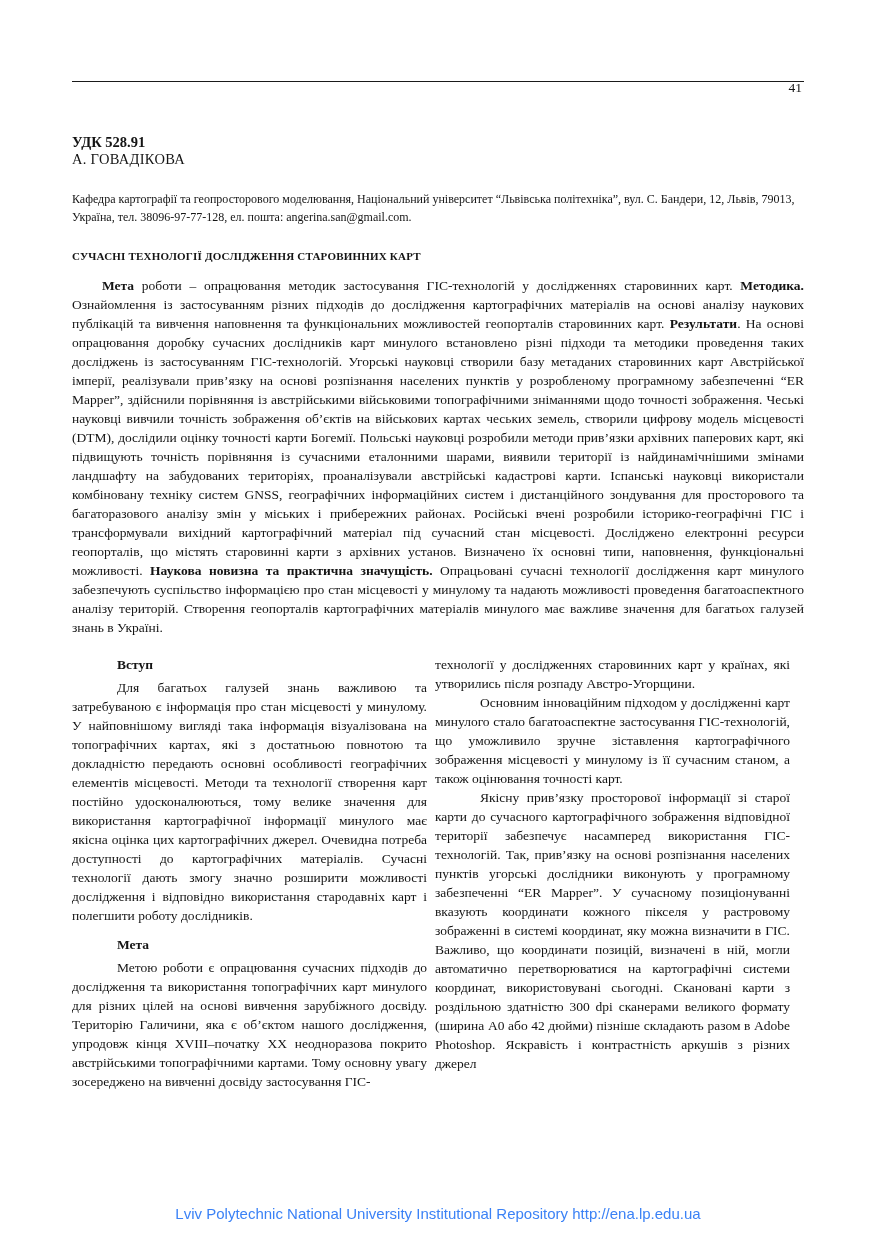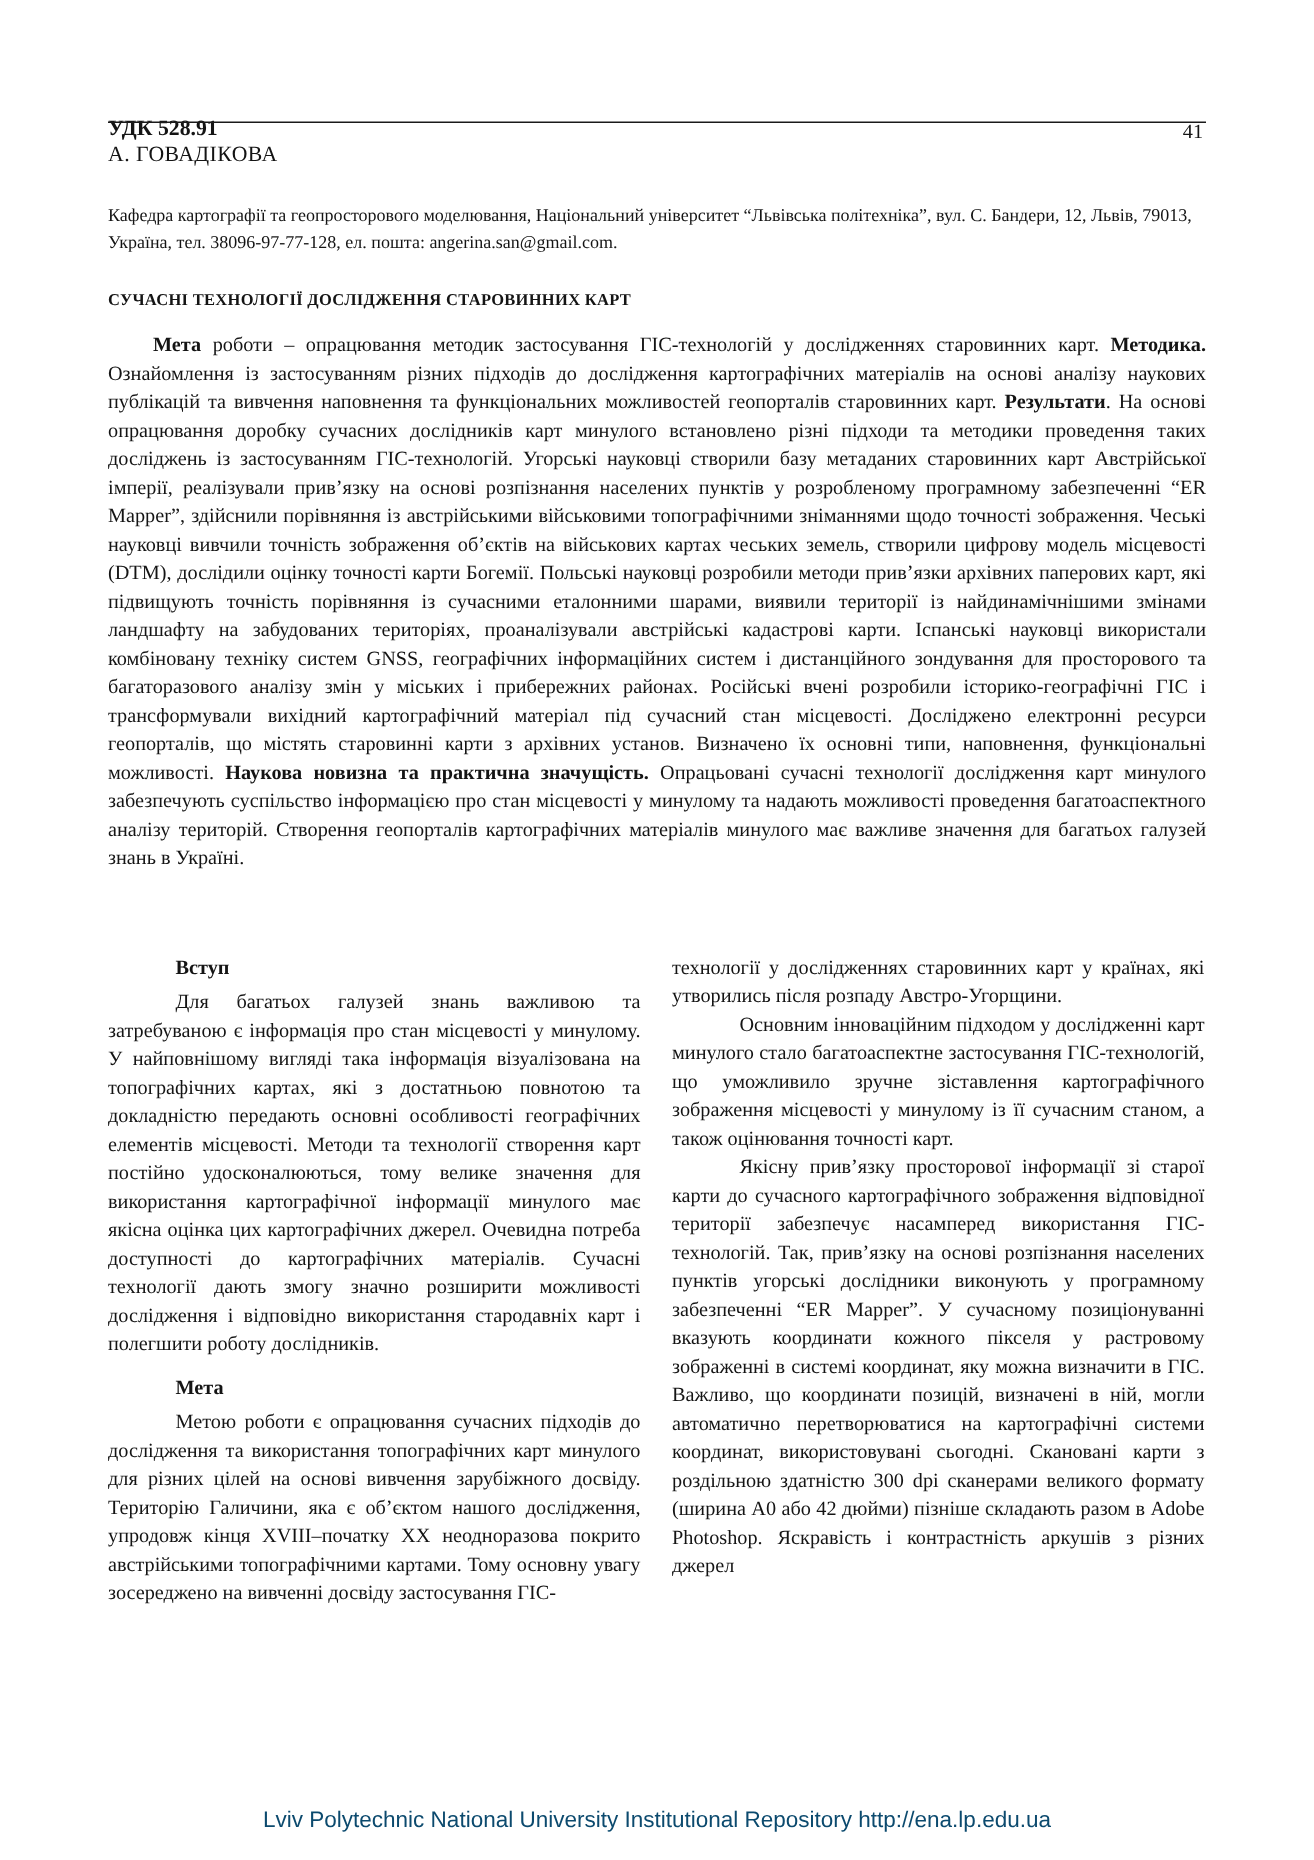--- a/index.html
+++ b/index.html
@@ -13,21 +13,21 @@
   
   .running-head{
     position:absolute;top:76px;left:72px;right:72px;
     border-bottom:1.2px solid #1a1a1a;padding-bottom:5px;
     font-size:13.5px;text-align:center;
   }
   .running-head .page-num{
     position:absolute;right:2px;top:4px;font-size:13.5px;
   }
 
-  .content{padding:56px 72px 0 72px;}
+  .content{padding:112px 72px 0 72px;}
 
   .udc{font-weight:bold;font-size:14.5px;margin-top:22px;}
   .author{font-size:14.5px;letter-spacing:.3px;}
   .affiliation{font-size:12px;line-height:1.5;margin-top:22px;text-align:left;}
 
   .article-title{
     margin-top:24px;text-align:left;font-weight:bold;font-size:11px;
     letter-spacing:.2px;
   }
 
@@ -37,35 +37,35 @@
   }
   .abstract .b{font-weight:bold;}
 
   .keywords{
     font-size:13.5px;line-height:19px;text-indent:30px;text-align:justify;
     margin-top:0;
   }
   .keywords .kw-label{font-style:italic;}
 
   .columns{
-    margin-top:54px;display:flex;gap:21px;
+    margin-top:18px;display:flex;gap:8px;
     font-size:13.5px;line-height:19px;
   }
   .col{width:355px;text-align:justify;}
   .col p{margin:0 0 0 0;text-indent:45px;}
   .col p.no-indent{text-indent:0;}
   .col h3{
     margin:10px 0 4px 0;padding-left:45px;font-size:13.5px;font-weight:bold;
     text-align:left;
   }
   .col h3.first{margin-top:0;}
 
   .footer{
     position:absolute;left:0;right:0;bottom:18px;text-align:center;
-    font-family:"Liberation Sans", sans-serif;font-size:15px;color:#0c4a6e;
+    font-family:"Liberation Sans", sans-serif;font-size:15px;color:#3b82f6;
   }
 </style>
 </head>
 <body>
 
 <div class="page">
 
   <div class="running-head">
     <span class="page-num">41</span>
   </div>

